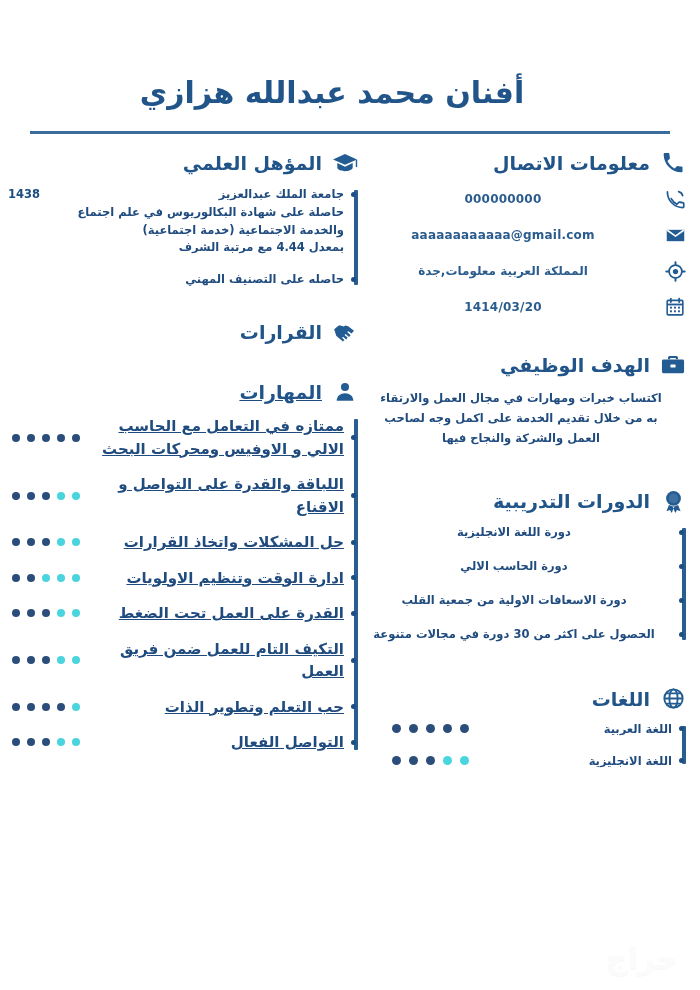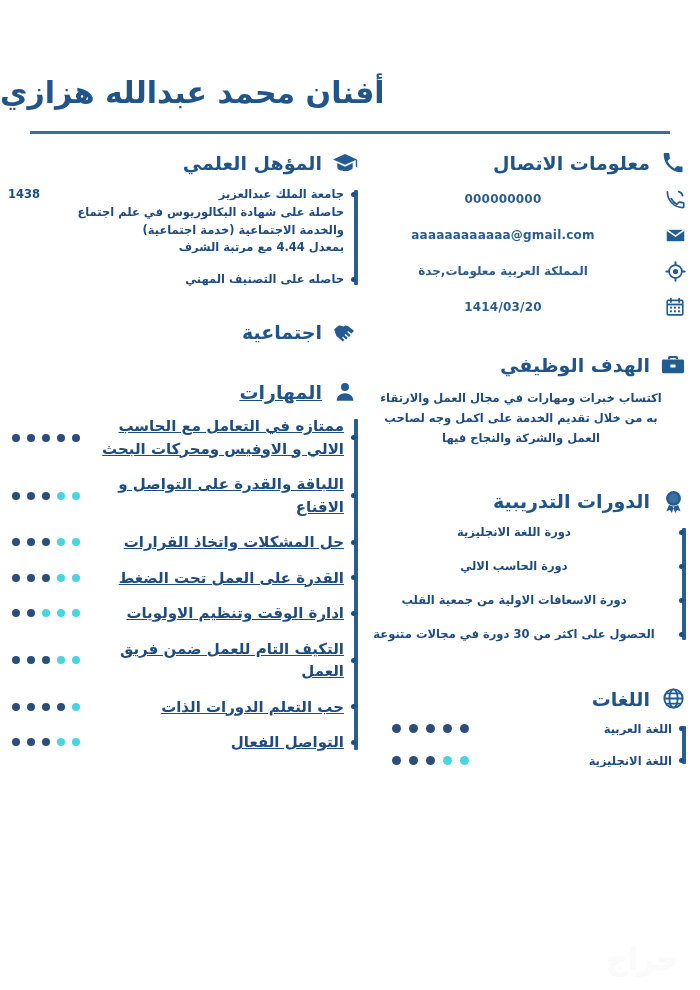--- a/index.html
+++ b/index.html
@@ -27,21 +27,21 @@
     position: absolute;
     top: 42px;
     left: 0;
     width: 700px;
     height: 100px;
     box-sizing: border-box;
     padding-left: 0;
     padding-right: 36px;
     display: flex;
     align-items: center;
-    justify-content: flex-end;
+    justify-content: center;
   }
   .header-name {
     font-size: 30px;
     font-weight: 700;
     color: #215589;
     letter-spacing: 0px;
     white-space: nowrap;
     direction: rtl;
   }
   .header-rule {
@@ -498,21 +498,21 @@
       </div>
     </div>
 
     <div class="section" style="margin-top:30px;">
       <div class="sec-head">
         <span class="sec-icon">
           <svg width="28" height="28" viewBox="0 0 24 24" fill="currentColor">
               <path d="M2 9.4l4.6-3.6 4.3 1.2 1.4-.9 2.6.5 5.4 4.3-2.2 2.5-3.1-2.2-1 .9 3.2 2.9-1.5 1.7-3.2-2.8-.9.9 2.9 2.6-1.4 1.6-2.9-2.6-.9.9 2.2 2-1.4 1.5-6-5.1H4z"></path>
             </svg>
         </span>
-        <span class="sec-title">اجتماعية</span>
+        <span class="sec-title">القرارات</span>
       </div>
     </div>
 
     <div class="section" style="margin-top:34px;text-decoration:underline;">
       <div class="sec-head">
         <span class="sec-icon">
           <svg width="22" height="22" viewBox="0 0 24 24" fill="currentColor">
               <circle cx="12" cy="6.6" r="4.4"></circle>
               <path d="M2.9 21.6c0-5 4.1-8.2 9.1-8.2s9.1 3.2 9.1 8.2z"></path>
             </svg>
@@ -549,54 +549,54 @@
           <span class="dots">
             <span class="dot on"></span>
               <span class="dot on"></span>
               <span class="dot on"></span>
               <span class="dot off"></span>
               <span class="dot off"></span>
           </span>
         </div>
 
         <div class="skill-row">
+          <span class="skill-label">ادارة الوقت وتنظيم الاولويات</span>
+          <span class="dots">
+            <span class="dot on"></span>
+              <span class="dot on"></span>
+              <span class="dot off"></span>
+              <span class="dot off"></span>
+              <span class="dot off"></span>
+          </span>
+        </div>
+
+        <div class="skill-row">
           <span class="skill-label">القدرة على العمل تحت الضغط</span>
           <span class="dots">
             <span class="dot on"></span>
               <span class="dot on"></span>
               <span class="dot on"></span>
               <span class="dot off"></span>
               <span class="dot off"></span>
           </span>
         </div>
 
         <div class="skill-row">
-          <span class="skill-label">ادارة الوقت وتنظيم الاولويات</span>
-          <span class="dots">
-            <span class="dot on"></span>
-              <span class="dot on"></span>
-              <span class="dot off"></span>
-              <span class="dot off"></span>
-              <span class="dot off"></span>
-          </span>
-        </div>
-
-        <div class="skill-row">
           <span class="skill-label">التكيف التام للعمل ضمن فريق العمل</span>
           <span class="dots">
             <span class="dot on"></span>
               <span class="dot on"></span>
               <span class="dot on"></span>
               <span class="dot off"></span>
               <span class="dot off"></span>
           </span>
         </div>
 
         <div class="skill-row">
-          <span class="skill-label">حب التعلم الدورات الذات</span>
+          <span class="skill-label">حب التعلم وتطوير الذات</span>
           <span class="dots">
             <span class="dot on"></span>
               <span class="dot on"></span>
               <span class="dot on"></span>
               <span class="dot on"></span>
               <span class="dot off"></span>
           </span>
         </div>
 
         <div class="skill-row">

